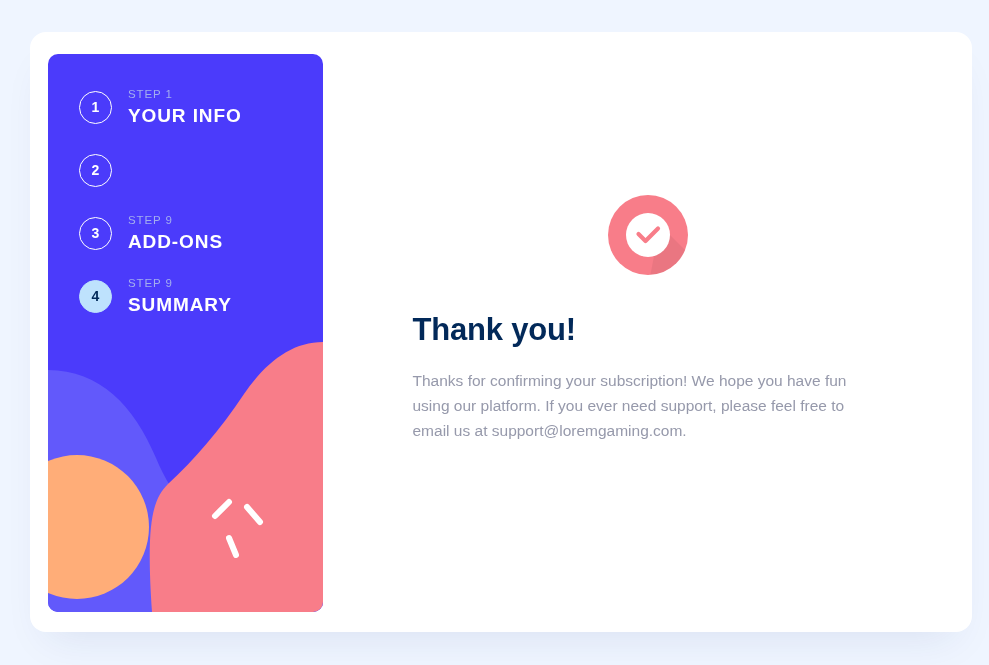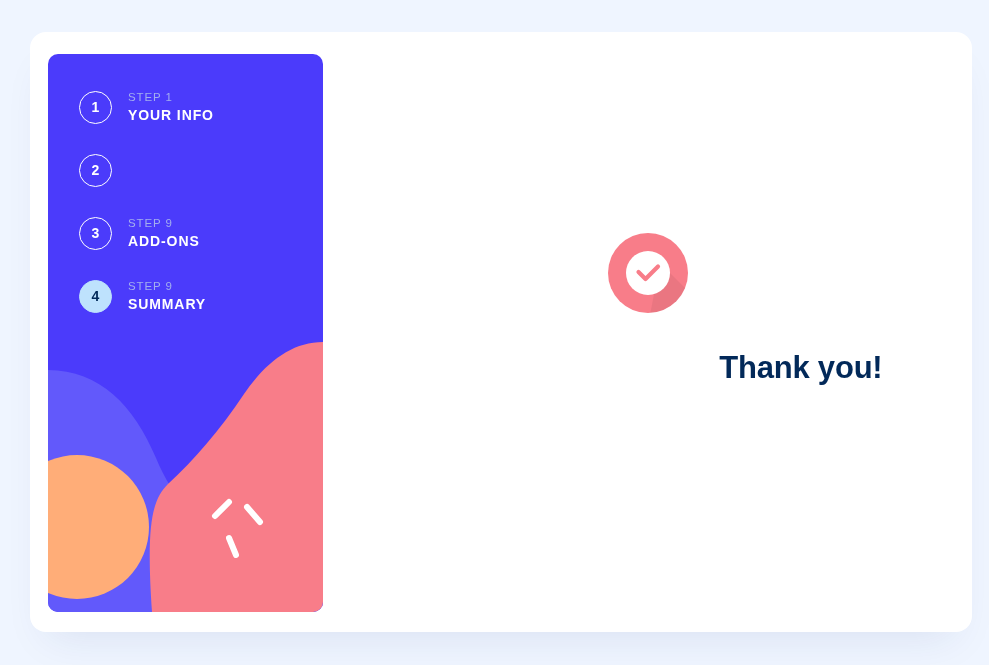--- a/index.html
+++ b/index.html
@@ -94,21 +94,21 @@
   .step-kicker {
     display: block;
     font-size: 11.5px;
     letter-spacing: 0.9px;
     color: #a3aeef;
     margin-bottom: 5px;
   }
 
   .step-title {
     display: block;
-    font-size: 14px;
+    font-size: 19px;
     font-weight: bold;
     letter-spacing: 0.9px;
     color: #ffffff;
   }
 
   
   #main-panel {
     position: absolute;
     left: 293px;
     top: 22px;
@@ -117,21 +117,21 @@
     display: flex;
     flex-direction: column;
     align-items: center;
     justify-content: center;
     padding: 0 60px 20px 60px;
   }
 
   #thankyou-block {
     width: 100%;
     max-width: 470px;
-    text-align: right;
+    text-align: left;
     transform: translateY(-14px);
   }
 
   #success-icon {
     width: 80px;
     height: 80px;
     margin: 0 auto 37px auto;
     display: block;
   }
 
@@ -215,17 +215,18 @@
         <circle cx="40" cy="40" r="40" fill="#f87d89"></circle>
         <g clip-path="url(#circle-clip)">
           <path d="M52 30 L92 70 L92 92 L40 92 Z" fill="#000000" opacity="0.055"></path>
         </g>
         <circle cx="40" cy="40" r="22" fill="#ffffff"></circle>
         <path d="M30.5 39 L37.5 46 L50 33.5" fill="none" stroke="#f87d89" stroke-width="4.2" stroke-linecap="round" stroke-linejoin="round"></path>
       </svg>
 
       <h1 id="thankyou-heading">Thank you!</h1>
 
+      <p id="thankyou-body">Thanks for confirming your subscription! We hope you have fun using our platform. If you ever need support, please feel free to email us at support@loremgaming.com.</p>
 
     </div>
   </div>
 
 </div>
 
 </body></html>

